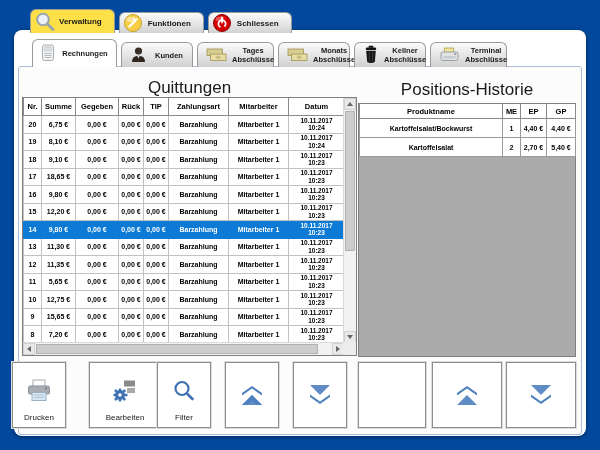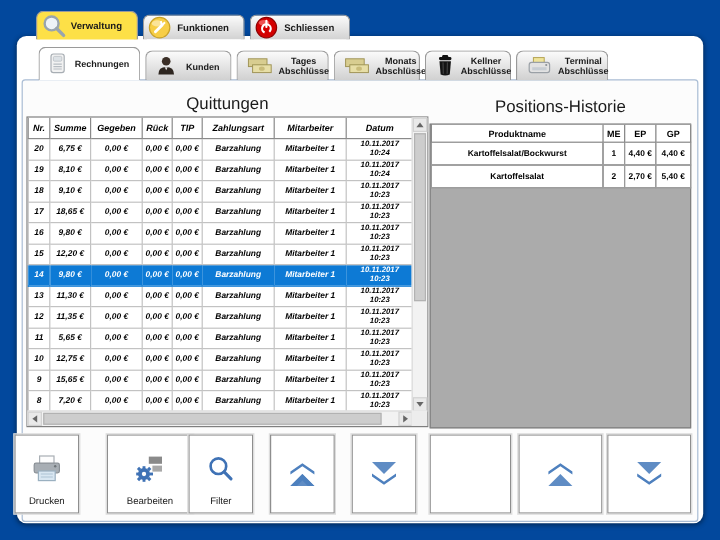--- a/index.html
+++ b/index.html
@@ -22,27 +22,27 @@
   
   .tabs-sub{position:absolute;left:18px;top:39px;display:flex;gap:4px;align-items:flex-end;z-index:7;margin-left:14px;}
   .tab-sub{position:relative;height:25px;display:flex;align-items:center;justify-content:flex-start;
     gap:5px;padding:0 6px 0 8px;border:1px solid #9A9A9A;border-bottom:none;
     border-radius:6px 6px 0 0;background:linear-gradient(#FBFBFB,#D0D0D0);
     font-size:7.5px;font-weight:bold;color:#1a1a1a;box-sizing:border-box;}
   .tab-sub.active{background:#fff;height:28px;}
   .tlbl{display:flex;flex-direction:column;line-height:9px;text-align:center;flex:1;}
 
   
-  .title{position:absolute;font-size:14px;color:#1a1a1a;text-align:center;z-index:3;}
+  .title{position:absolute;font-size:17px;color:#1a1a1a;text-align:center;z-index:3;}
   #title-receipts{left:22px;top:78px;width:335px;}
   #title-positions{left:358px;top:80px;width:218px;}
 
   
   .receipts-wrap{position:absolute;left:22px;top:97px;width:335px;height:259px;
-    border:1px solid #7F7F7F;background:#fff;box-sizing:border-box;z-index:3;font-style:italic;}
+    border:1px solid #7F7F7F;background:#fff;box-sizing:border-box;z-index:3;}
   .receipts-clip{position:absolute;left:0;top:0;width:321px;height:245px;overflow:hidden;}
   table.tbl{border-collapse:collapse;table-layout:fixed;width:321px;}
   .tbl th{background:#fff;border:1px solid #8A8A8A;border-top:none;font-size:7.5px;font-weight:bold;
     height:17px;padding:0;overflow:hidden;white-space:nowrap;color:#000;}
   .tbl td{border:1px solid #C2C2C2;font-size:7px;font-weight:bold;text-align:center;
     padding:0;overflow:hidden;white-space:nowrap;color:#000;height:16.5px;}
   .tbl td.datum div{font-size:6.5px;line-height:7.5px;}
   .tbl tr.selected td{background:#0D7AD5;color:#fff;border-color:#0D7AD5;}
 
   

